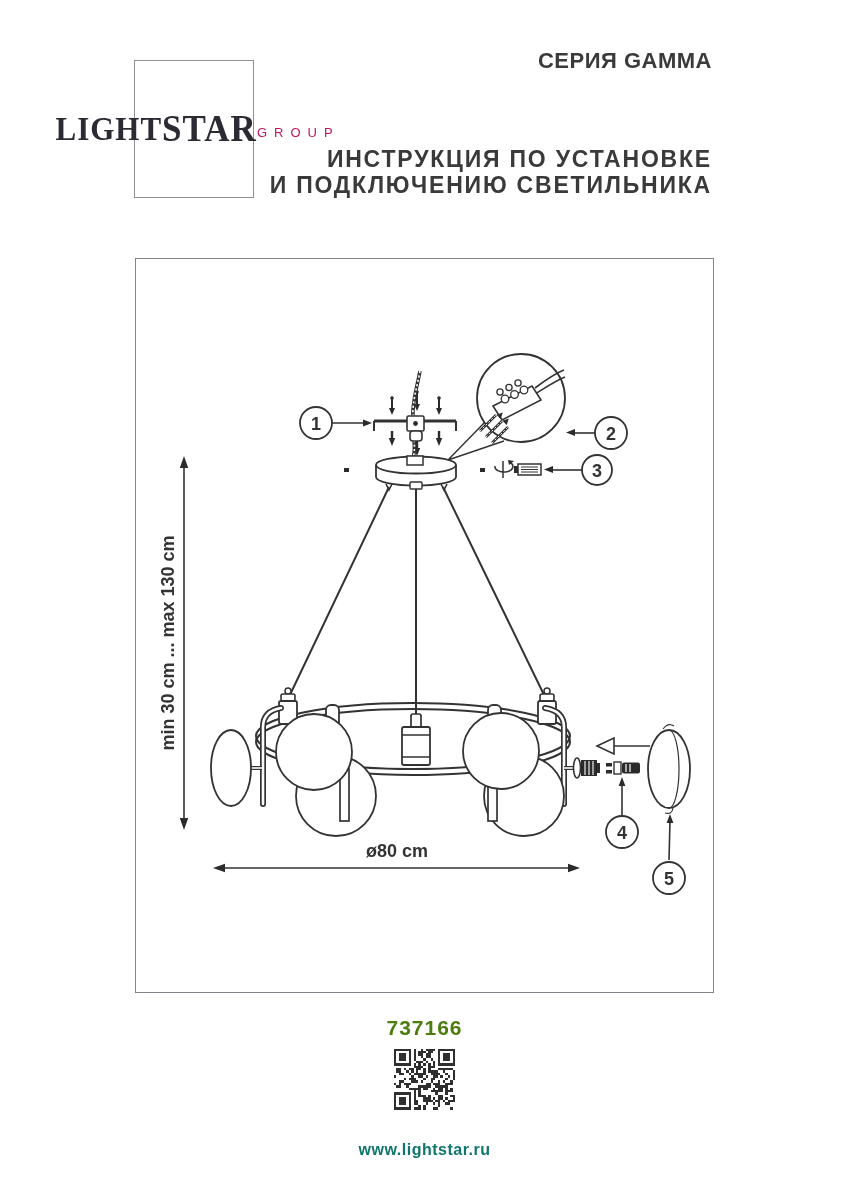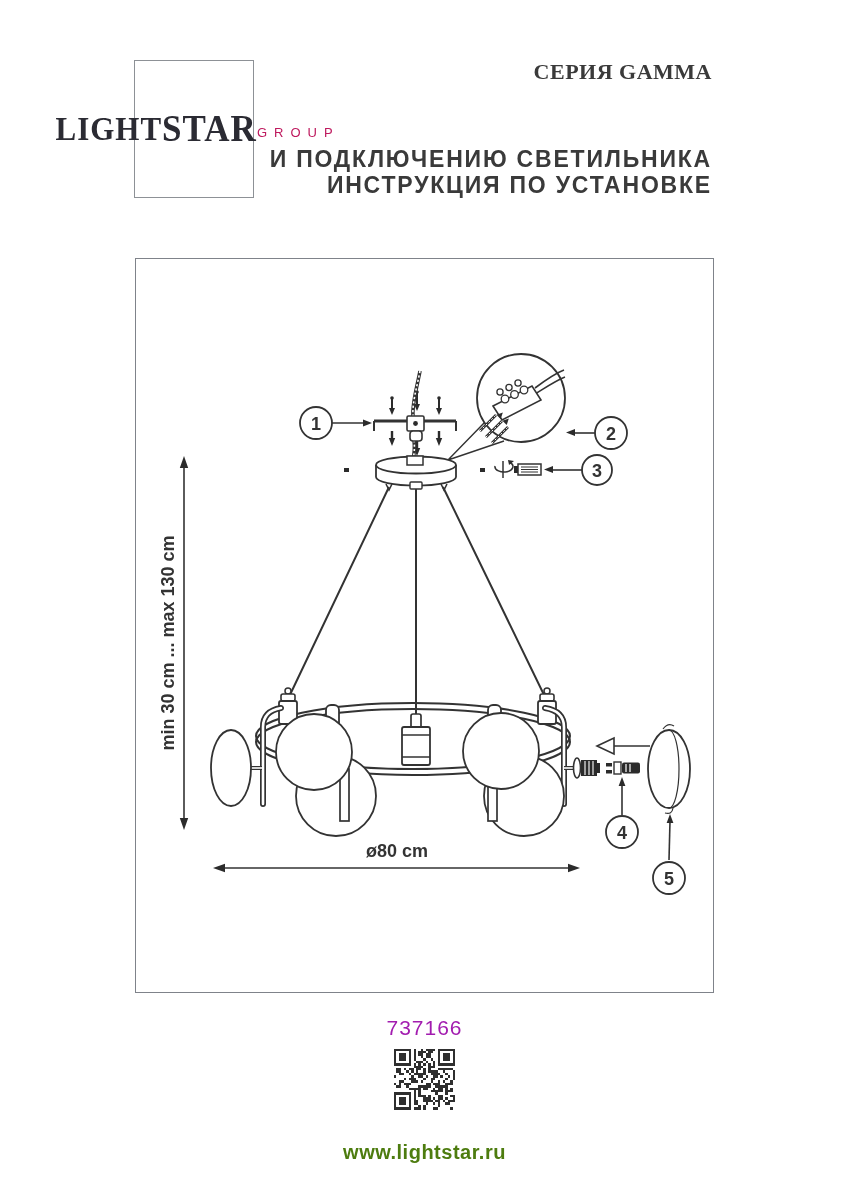--- a/index.html
+++ b/index.html
@@ -22,39 +22,39 @@
   .logo-group{
     font-size:13px;color:#be185d;letter-spacing:7px;margin-top:7px;margin-right:-7px;
     font-weight:400;
   }
   .logo-flag{display:flex;width:78px;height:7px;margin-top:7px;}
   .logo-flag span{flex:1;}
   .flag-mid{background:#fff;border-top:1.5px solid #cf6a70;border-bottom:1.5px solid #cf6a70;}
   .title-block{
     position:absolute;right:137px;text-align:right;color:#3a3a3a;font-weight:700;
   }
-  .tb1{top:57px;font-family:Liberation Serif, serif;}
+  .tb1{top:46px;}
   .tb2{top:146px;}
   .title-line{font-size:22px;letter-spacing:0.5px;line-height:1.35;}
   .instr-line{font-size:23px;letter-spacing:1.8px;line-height:1.13;}
   
   .diagram-box{
     position:absolute;left:135px;top:258px;width:577px;height:733px;
     border:1px solid #7f838a;background:#fff;
   }
   .diagram-box svg{display:block;}
   
   .footer-article{
     position:absolute;left:0;top:1016px;width:100%;text-align:center;
-    font-size:21px;font-weight:400;letter-spacing:1px;color:#a21caf;
+    font-size:21px;font-weight:700;letter-spacing:1px;color:#4d7c0f;
   }
   .qr-wrap{position:absolute;left:394px;top:1047px;width:61px;height:64px;}
   .footer-url{
     position:absolute;left:0;top:1141px;width:100%;text-align:center;
-    font-size:20px;font-weight:700;color:#4d7c0f;letter-spacing:0.5px;
+    font-size:16px;font-weight:700;color:#0f766e;letter-spacing:0.5px;
   }
   
   .ln{stroke:#333;fill:none;}
   .shape{stroke:#333;fill:#fff;}
   .dark{fill:#2b2b2b;stroke:none;}
   .callout-num{font-size:18px;font-weight:700;fill:#333;font-family:"Liberation Sans",sans-serif;}
   .dim-label{font-size:18px;font-weight:700;fill:#333;font-family:"Liberation Sans",sans-serif;}
 </style>
 </head>
 <body>
@@ -68,22 +68,22 @@
     <span class="flag-mid"></span>
     <span style="background:#d2232f"></span>
   </div>
 </div>
 
 <div class="title-block tb1">
   <div class="title-line">СЕРИЯ GAMMA</div>
 </div>
 
 <div class="title-block tb2">
+  <div class="instr-line">ИНСТРУКЦИЯ ПО УСТАНОВКЕ</div>
   <div class="instr-line">И ПОДКЛЮЧЕНИЮ СВЕТИЛЬНИКА</div>
-  <div class="instr-line">ИНСТРУКЦИЯ ПО УСТАНОВКЕ</div>
 </div>
 
 <div class="diagram-box">
 <svg width="577" height="733" viewBox="0 0 577 733">
 
   <g>
     <path class="ln" stroke-width="3" d="M238,162 H320"></path>
     <path class="ln" stroke-width="2" d="M238,162 V172 M320,162 V172"></path>
 
     <g class="dark">

